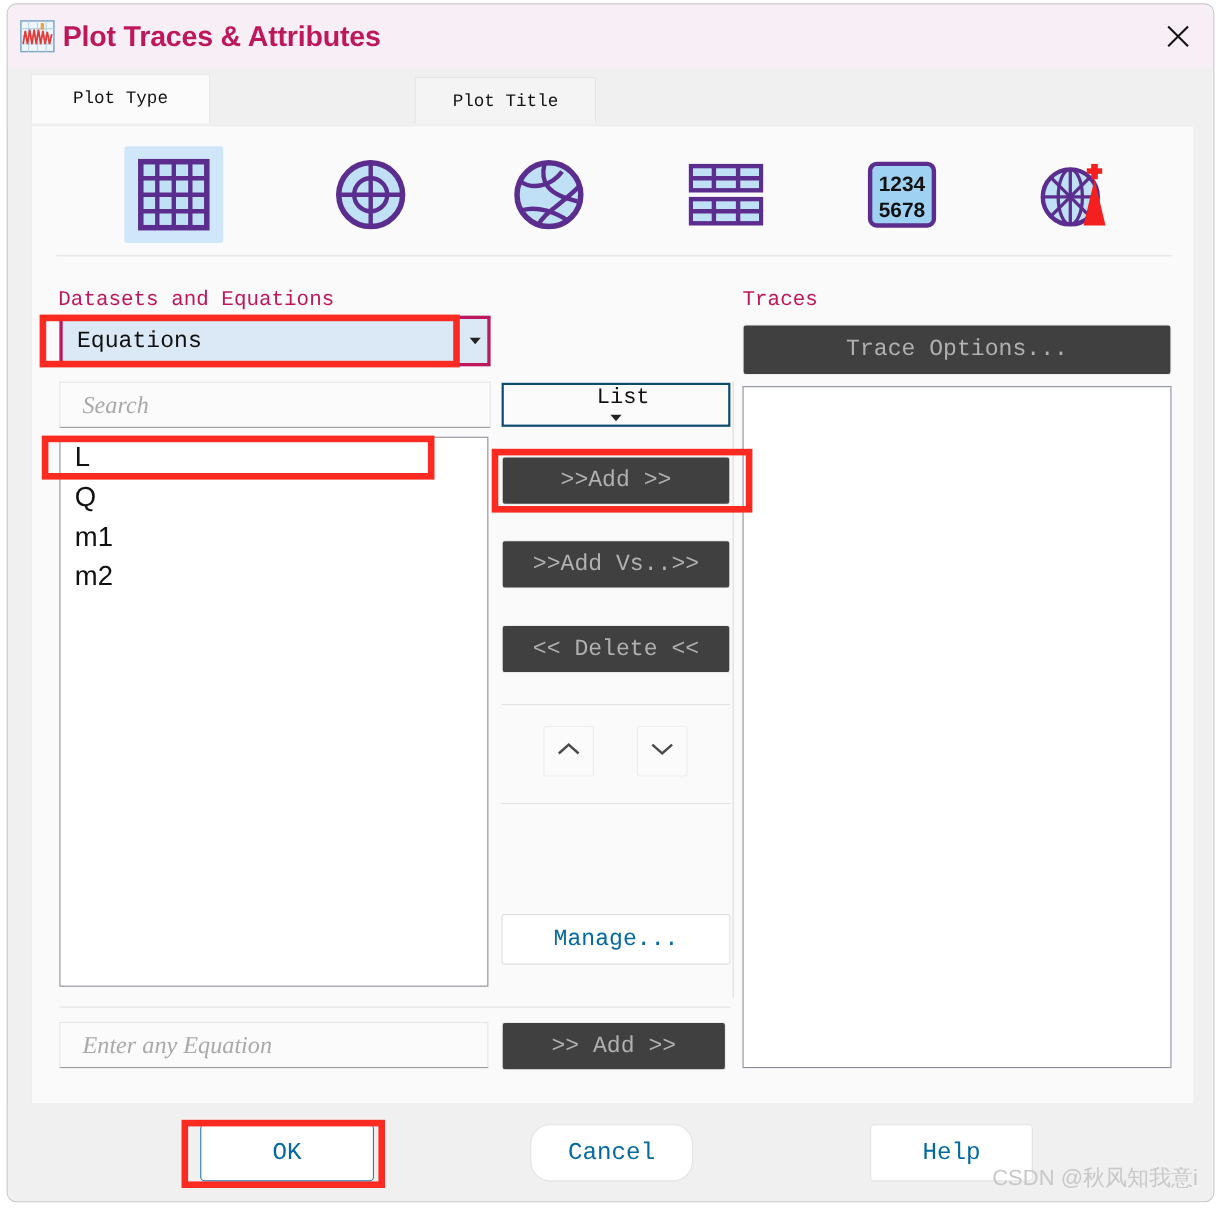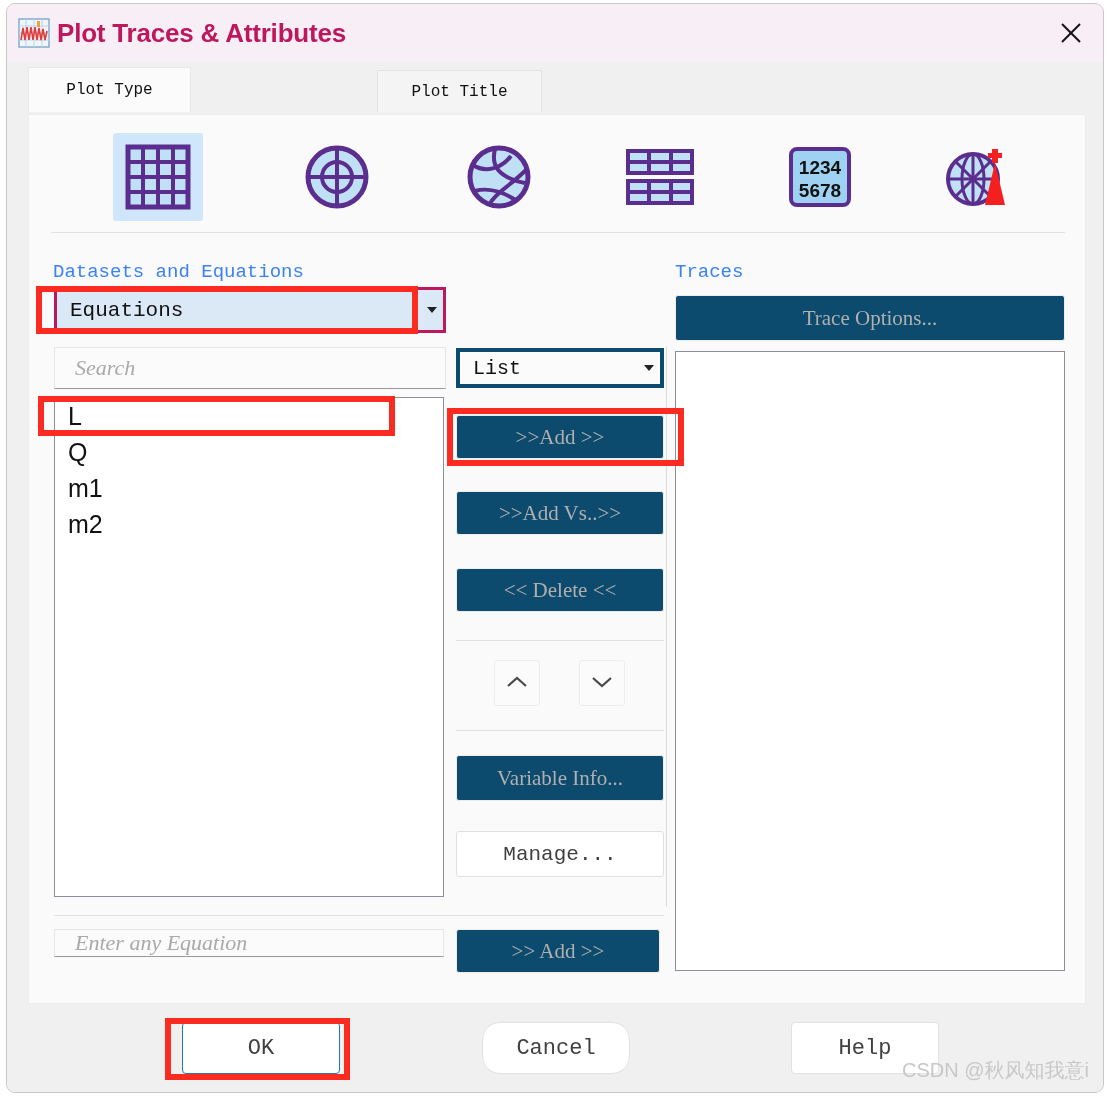--- a/index.html
+++ b/index.html
@@ -83,21 +83,21 @@
   }
   .plot-icon.selected{background:#cfe6fb;}
   .divider-h{
     position:absolute;height:1px;background:#e2e2e2;
   }
 
   
   .sec-label{
     position:absolute;
     font-family:"Liberation Mono", monospace;
-    font-size:19px;color:#3b82f6;white-space:nowrap;
+    font-size:19px;color:#be185d;white-space:nowrap;
   }
 
   
   .combo{
     position:absolute;
     box-sizing:border-box;
     display:flex;align-items:center;
   }
   .combo-main{
     flex:1;height:100%;
@@ -144,24 +144,24 @@
 
   
   .btn{
     position:absolute;box-sizing:border-box;
     display:flex;align-items:center;justify-content:center;
     font-family:"Liberation Mono", monospace;
     font-size:21px;
     background:#fbfbfb;
     border:1px solid #ebebeb;
     border-radius:3px;
-    color:#404040;
+    color:#0369a1;
     white-space:nowrap;
   }
-  .btn.disabled{color:#b0b0b0;border-color:#ededed;background:#0c4a6e;font-family:Liberation Serif, serif;}
+  .btn.disabled{color:#b0b0b0;border-color:#ededed;background:#404040;}
   .btn.plain{background:#ffffff;border:1px solid #e0e0e0;}
   .btn.arrow{background:#fbfbfb;border:1px solid #ededed;}
 
   .btn.dialog{
     font-size:22px;background:#ffffff;border:1px solid #e2e2e2;border-radius:4px;
   }
   .btn.dialog.default{border:1px solid #2878b4;}
 
   
   .footer{
@@ -321,31 +321,31 @@
 
       <div class="listbox" style="left:25px;top:282px;width:390px;height:500px;">
         <div class="list-item">L</div>
         <div class="list-item">Q</div>
         <div class="list-item">m1</div>
         <div class="list-item">m2</div>
       </div>
 
       <div class="divider-h" style="left:25px;top:800px;width:610px;"></div>
 
-      <div class="txtinput" style="left:25px;top:814px;width:390px;height:28px;">
+      <div class="txtinput" style="left:25px;top:814px;width:390px;height:42px;">
         <span>Enter any Equation</span>
       </div>
 
       <div class="btn disabled" style="left:427px;top:814px;width:204px;height:44px;">
         <span>&gt;&gt; Add &gt;&gt;</span>
       </div>
 
       <div class="vrule" style="left:637px;top:232px;height:560px;"></div>
 
-      <div class="combo" style="left:427px;top:233px;width:208px;height:40px;background:#fbfbfb;border:4px solid #0c4a6e;">
+      <div class="combo" style="left:427px;top:233px;width:208px;height:40px;background:#fbfbfb;border:2px solid #0c4a6e;flex-direction:column;">
         <div class="combo-main" style="font-size:20px;">List</div>
         <div class="combo-arrow">
           <span class="caret"></span>
         </div>
       </div>
 
       <div class="btn disabled" style="left:427px;top:300px;width:208px;height:44px;">
         <span>&gt;&gt;Add &gt;&gt;</span>
       </div>
 
@@ -370,23 +370,20 @@
       <div class="btn arrow" style="left:550px;top:545px;width:46px;height:46px;">
         <span>
           <svg width="24" height="14" viewBox="0 0 24 14">
             <polyline points="3,3 12,11 21,3" fill="none" stroke="#4a4a4a" stroke-width="2.2"></polyline>
           </svg>
         </span>
       </div>
 
       <div class="divider-h" style="left:427px;top:615px;width:208px;"></div>
 
-      <div class="btn disabled" style="left:427px;top:640px;width:208px;height:46px;">
-        <span>Variable Info...</span>
-      </div>
 
       <div class="btn plain" style="left:427px;top:716px;width:208px;height:46px;">
         <span>Manage...</span>
       </div>
 
       <div class="sec-label" style="left:646px;top:146px;">Traces</div>
 
       <div class="btn disabled" style="left:646px;top:180px;width:390px;height:46px;">
         <span>Trace Options...</span>
       </div>

